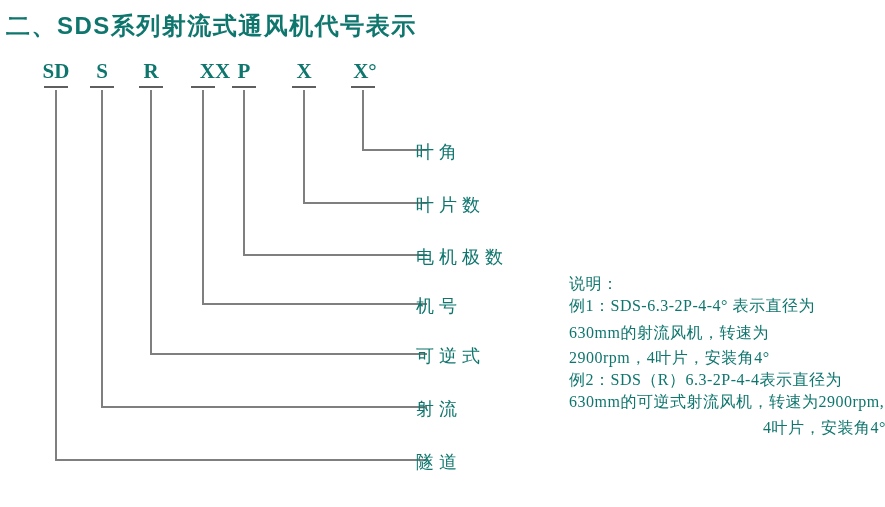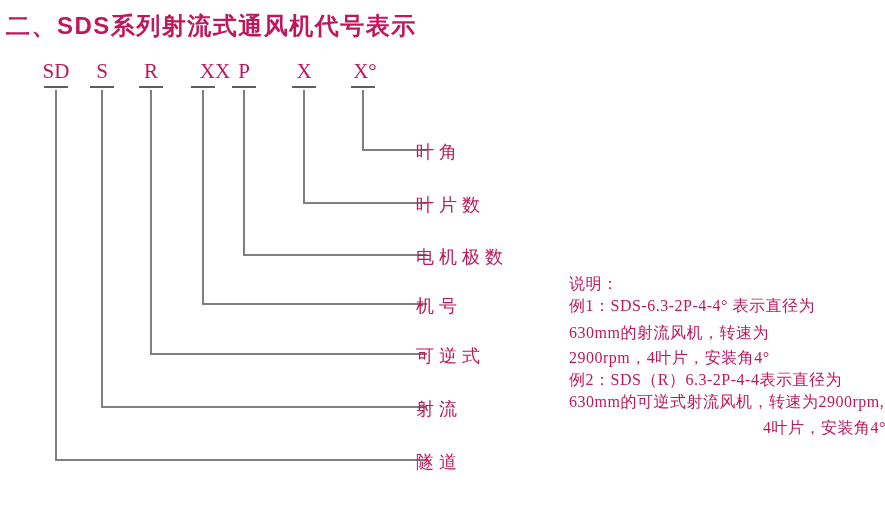--- a/index.html
+++ b/index.html
@@ -3,40 +3,41 @@
 <meta charset="utf-8">
 <style>
   html, body { margin: 0; padding: 0; background: #ffffff; }
   .canvas {
     position: relative;
     width: 885px;
     height: 507px;
     background: #ffffff;
     overflow: hidden;
     font-family: "Liberation Serif", "DejaVu Serif", serif;
-    color: #be185d;
+    color: #0f766e;
   }
   .title {
     position: absolute;
     left: 6px;
     top: 10px;
     font-family: "Liberation Sans", "DejaVu Sans", sans-serif;
     font-weight: bold;
     font-size: 24px;
     letter-spacing: 1.5px;
     white-space: nowrap;
   }
   .code-letter {
     position: absolute;
     top: 59px;
     width: 70px;
     text-align: center;
     font-size: 21px;
     line-height: 24px;
     white-space: nowrap;
+    font-weight: bold;
   }
   .tick {
     position: absolute;
     top: 86px;
     width: 24px;
     height: 2px;
     background: #5f5f5f;
   }
   .connector {
     position: absolute;

